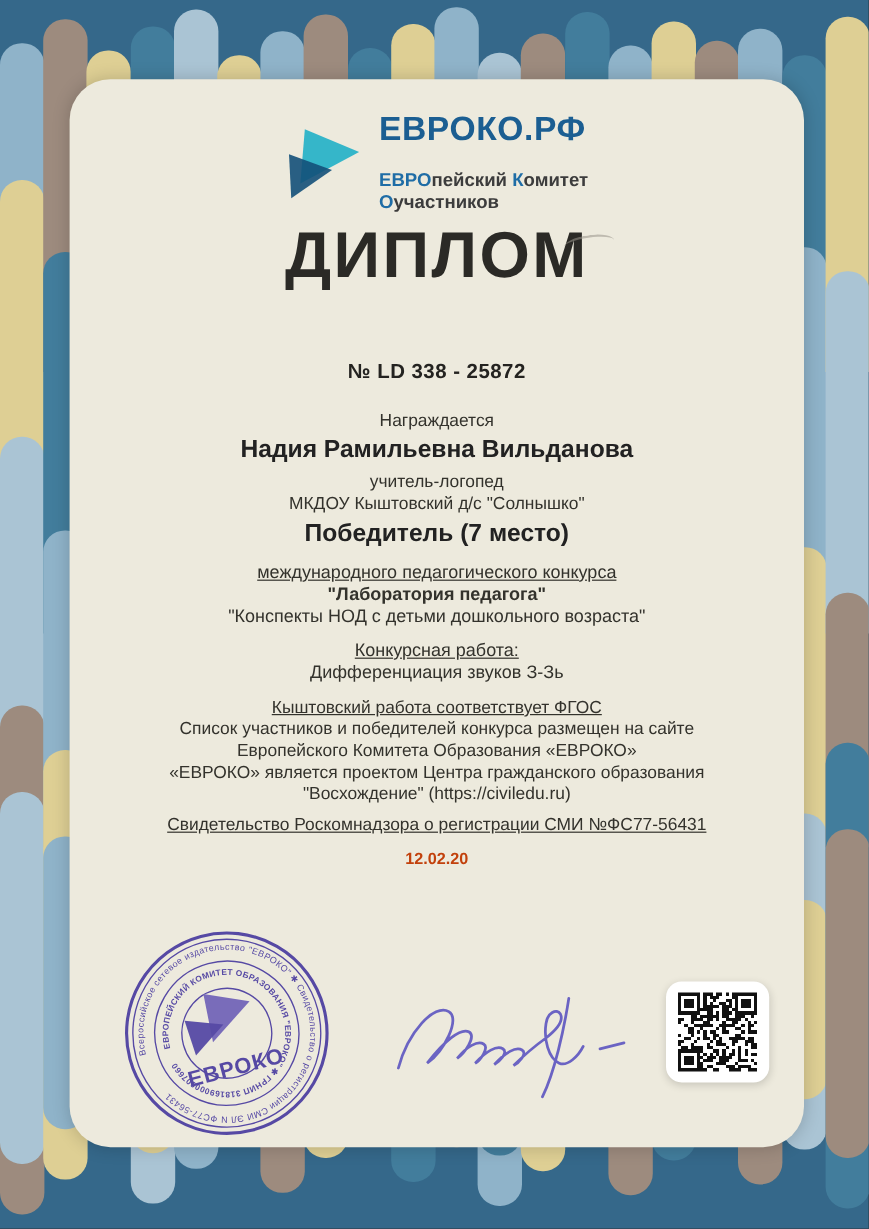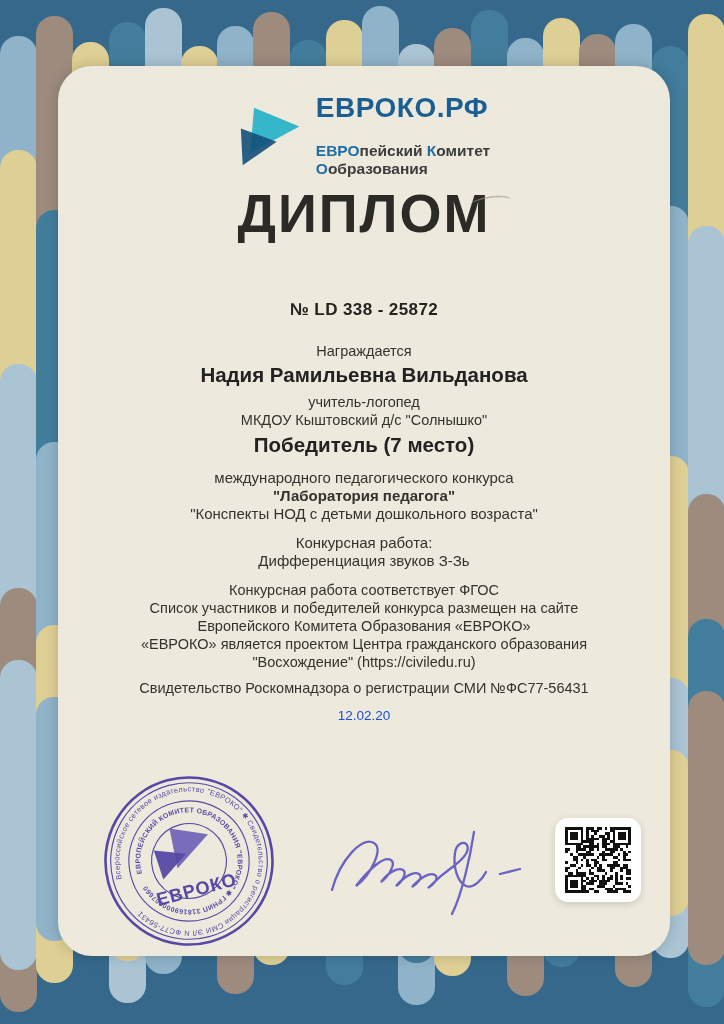--- a/index.html
+++ b/index.html
@@ -23,23 +23,23 @@
           border-top:2px solid #99948a;border-radius:50%;opacity:.55;transform:rotate(-8deg);}
   .doc-number{position:absolute;top:234px;left:0;width:100%;text-align:center;
               font-size:17px;font-weight:700;color:#242320;letter-spacing:.4px;}
   
   .flow{position:absolute;top:276px;left:0;width:100%;text-align:center;color:#33322c;}
   .flow div{line-height:18px;font-size:14.5px;}
   .l-award-intro{font-size:15px;line-height:20px;}
   .l-name{font-size:20.5px !important;font-weight:700;line-height:26px !important;margin-top:2px;color:#222;}
   .l-pos{margin-top:5px;}
   .l-result{font-size:20.5px !important;font-weight:700;line-height:26px !important;margin-top:3px;color:#222;}
-  .mt{margin-top:11px;}
+  .mt{margin-top:11px;text-decoration:underline;}
   .b{font-weight:700;}
-  .l-date{font-size:13.5px !important;font-weight:400;margin-top:10px;color:#1d4ed8;}
+  .l-date{font-size:13.5px !important;font-weight:700;margin-top:10px;color:#c2410c;}
   
   .stamp{position:absolute;left:44px;top:708px;width:174px;height:174px;opacity:.93;}
   .chairman{position:absolute;right:126px;top:732px;text-align:right;font-size:15.5px;
             color:#2e2d29;line-height:1.32;}
   .chairman .city{margin-top:42px;font-size:15.5px;color:#2e2d29;}
   .sig{position:absolute;left:266px;top:756px;width:226px;height:96px;z-index:3;}
   .qr-box{position:absolute;left:497px;top:752px;width:86px;height:84px;background:#fff;
           border-radius:13px;box-shadow:0 2px 7px rgba(0,0,0,.16);display:flex;
           align-items:center;justify-content:center;z-index:2;}
   .qr-box svg{width:66px;height:66px;}
@@ -155,41 +155,41 @@
 
     <div class="logo-row">
       <svg class="logo-icon" viewBox="0 0 70 70">
         <polygon points="17,5 65,25 13,53" fill="#35b6c9"></polygon>
         <polygon points="3,27 41,41 5,66" fill="#135079" opacity="0.9"></polygon>
       </svg>
       <div>
         <div class="logo-title">ЕВРОКО.РФ</div>
         <div class="logo-sub">
           <span class="lb">ЕВРО</span><span class="ld">пейский </span><span class="lb">К</span><span class="ld">омитет</span><br>
-          <span class="lb">О</span><span class="ld">образования</span>
+          <span class="lb">О</span><span class="ld">участников</span>
         </div>
       </div>
     </div>
 
     <div class="doc-title">ДИПЛОМ</div>
     <div class="smudge"></div>
     <div class="doc-number">№ LD 338 - 25872</div>
 
     <div class="flow">
       <div class="l-award-intro">Награждается</div>
       <div class="l-name">Надия Рамильевна Вильданова</div>
       <div class="l-pos">учитель-логопед</div>
       <div>МКДОУ Кыштовский д/с "Солнышко"</div>
       <div class="l-result">Победитель (7 место)</div>
       <div class="mt" style="font-size:15px">международного педагогического конкурса</div>
       <div class="b" style="font-size:15px">"Лаборатория педагога"</div>
       <div style="font-size:15px">"Конспекты НОД с детьми дошкольного возраста"</div>
       <div class="mt" style="font-size:15px">Конкурсная работа:</div>
       <div style="font-size:15px">Дифференциация звуков З-Зь</div>
-      <div class="mt">Конкурсная работа соответствует ФГОС</div>
+      <div class="mt">Кыштовский работа соответствует ФГОС</div>
       <div>Список участников и победителей конкурса размещен на сайте</div>
       <div>Европейского Комитета Образования «ЕВРОКО»</div>
       <div>«ЕВРОКО» является проектом Центра гражданского образования</div>
       <div>"Восхождение" (https://civiledu.ru)</div>
       <div class="mt" style="margin-top:8px">Свидетельство Роскомнадзора о регистрации СМИ №ФС77-56431</div>
       <div class="l-date">12.02.20</div>
     </div>
 
     <svg class="stamp" viewBox="0 0 200 200">
       <g transform="rotate(-15 100 100)" fill="none" stroke="#4b3da0">

